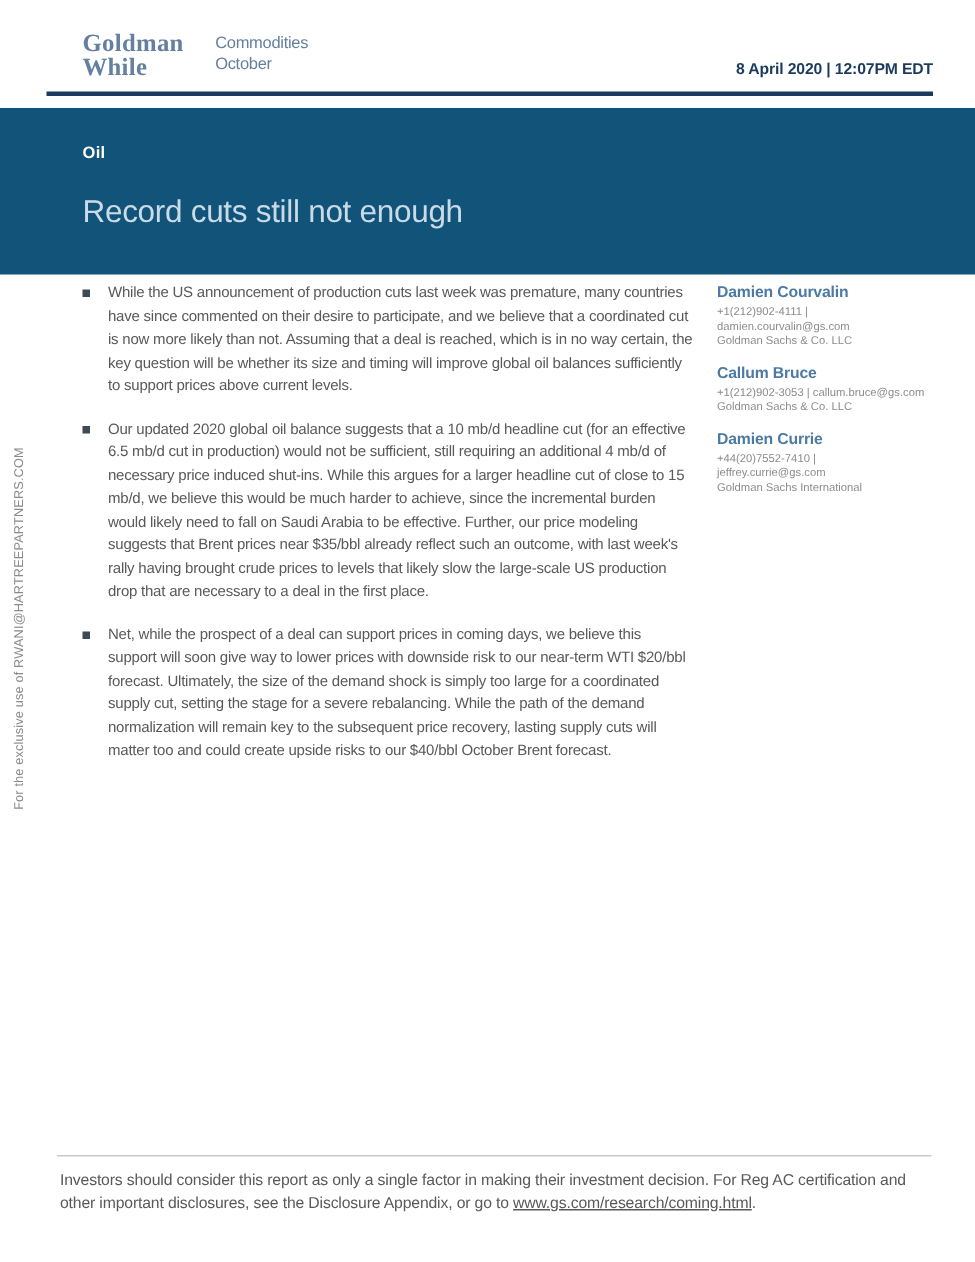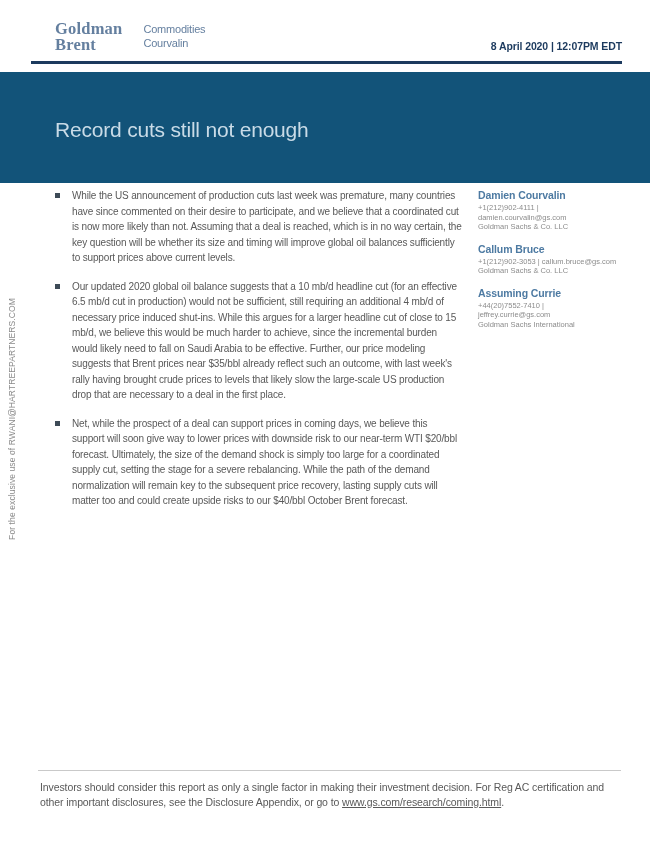--- a/index.html
+++ b/index.html
@@ -133,32 +133,33 @@
   }
 </style>
 </head>
 <body>
 
 <div class="page">
 
   <div class="header-logo">
     <div class="gs-logo">
       <div>Goldman</div>
-      <div>Brent</div>
+      <div>While</div>
     </div>
     <div class="logo-divider"></div>
     <div class="division">
       <div>Commodities</div>
-      <div>Courvalin</div>
+      <div>October</div>
     </div>
   </div>
   <div class="datetime">8 April 2020 | 12:07PM EDT</div>
   <div class="header-rule"></div>
 
   <div class="banner">
+    <div class="banner-kicker">Oil</div>
     <div class="banner-title">Record cuts still not enough</div>
   </div>
 
   <div class="bullets">
     <div class="bullet">
       <span class="bullet-marker"></span>
       <span class="bullet-text">While the US announcement of production cuts last week was premature, many countries have since commented on their desire to participate, and we believe that a coordinated cut is now more likely than not. Assuming that a deal is reached, which is in no way certain, the key question will be whether its size and timing will improve global oil balances sufficiently to support prices above current levels.</span>
     </div>
     <div class="bullet">
       <span class="bullet-marker"></span>
@@ -176,21 +177,21 @@
       <div class="author-line">+1(212)902-4111 |</div>
       <div class="author-line">damien.courvalin@gs.com</div>
       <div class="author-line">Goldman Sachs &amp; Co. LLC</div>
     </div>
     <div class="author">
       <div class="author-name">Callum Bruce</div>
       <div class="author-line">+1(212)902-3053 | callum.bruce@gs.com</div>
       <div class="author-line">Goldman Sachs &amp; Co. LLC</div>
     </div>
     <div class="author">
-      <div class="author-name">Assuming Currie</div>
+      <div class="author-name">Damien Currie</div>
       <div class="author-line">+44(20)7552-7410 |</div>
       <div class="author-line">jeffrey.currie@gs.com</div>
       <div class="author-line">Goldman Sachs International</div>
     </div>
   </div>
 
   <div class="watermark">For the exclusive use of RWANI@HARTREEPARTNERS.COM</div>
 
   <div class="footer-rule"></div>
   <div class="footer"><span>Investors should consider this report as only a single factor in making their investment decision. For Reg AC certification and other important disclosures, see the Disclosure Appendix, or go to </span><a>www.gs.com/research/coming.html</a><span>.</span></div>

